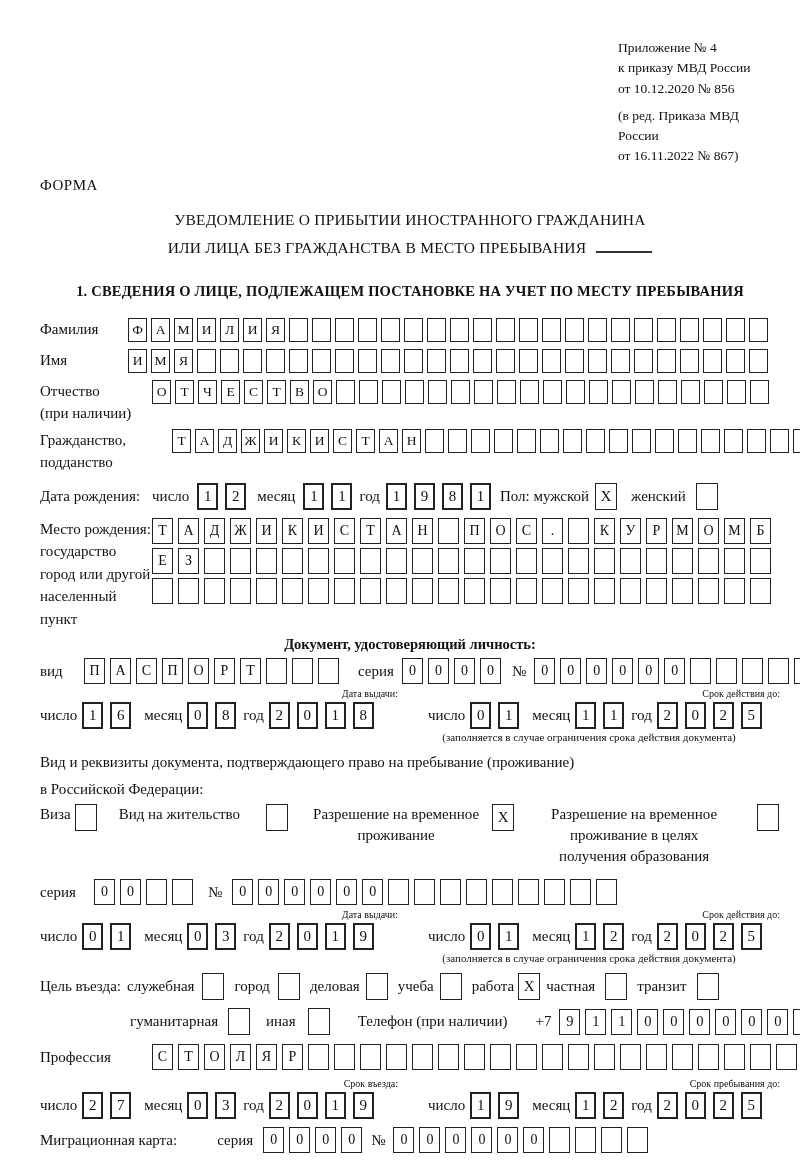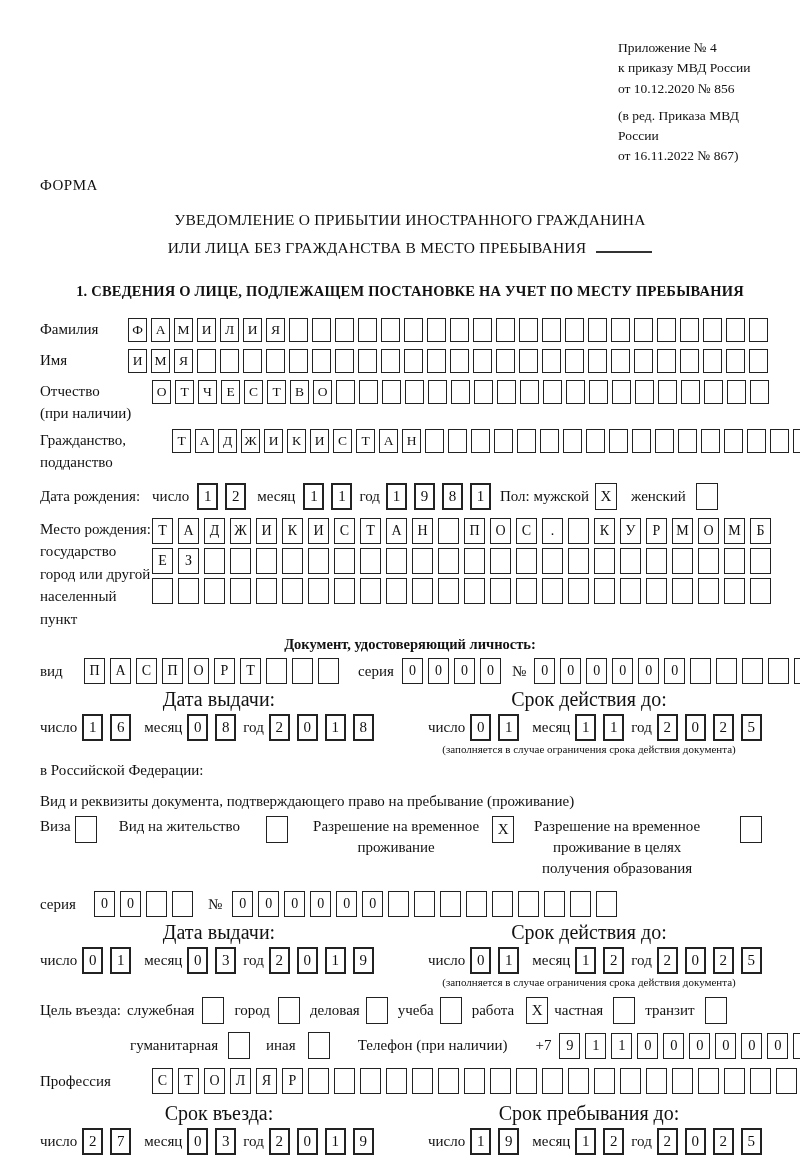--- a/index.html
+++ b/index.html
@@ -29,21 +29,21 @@
   .b-md .box{width:21px;height:26px;margin-right:5px;font-size:14px;line-height:23px;}
   .b-dt .box{width:21px;height:27px;margin-right:7px;border-width:2px;font-size:15px;line-height:23px;}
   .b-ph .box{width:21px;height:26px;margin-right:5px;border-width:1.8px;font-size:14.5px;line-height:23px;}
   .cb{display:inline-block;box-sizing:border-box;width:22px;height:27px;border:1.8px solid #222;
       text-align:center;font-size:15px;line-height:24px;flex:none;background:#fff;}
 
   .dochead{font-weight:bold;font-size:14.5px;text-align:center;margin-top:6px;}
   .datecols{display:flex;margin-top:4px;}
   .dc-left{width:358px;flex:none;}
   .dc-right{flex:1;}
-  .dhead{text-align:center;font-size:20px;}
+  .dhead{text-align:right;font-size:10px;}
   .dline{display:flex;align-items:center;margin-top:3px;}
   .dline .dl{font-size:15px;margin-right:5px;}
   .note{font-size:11px;text-align:center;margin-top:2px;}
   .plain{font-size:15px;margin-top:8px;line-height:1.5;}
 
   .optrow{display:flex;align-items:flex-start;margin-top:4px;}
   .opt{display:flex;align-items:flex-start;}
   .opt .optlbl{font-size:15px;line-height:1.4;}
   .optlbl.c{text-align:center;}
 
@@ -408,37 +408,37 @@
             <span class="box">2</span>
             <span class="box">0</span>
             <span class="box">2</span>
             <span class="box">5</span>
           </span>
       </div>
       <div class="note">(заполняется в случае ограничения срока действия документа)</div>
     </div>
   </div>
 
+  <div class="plain">Вид и реквизиты документа, подтверждающего право на пребывание (проживание)</div>
   <div class="plain" style="margin-top:4px;">в Российской Федерации:</div>
-  <div class="plain">Вид и реквизиты документа, подтверждающего право на пребывание (проживание)</div>
 
   <div class="optrow">
     <span class="opt">
       <span class="optlbl">Виза</span>
       <span class="cb" style="margin-left:4px;"></span>
     </span>
     <span class="opt" style="margin-left:22px;">
       <span class="optlbl">Вид на жительство</span>
       <span class="cb" style="margin-left:26px;"></span>
     </span>
     <span class="opt" style="margin-left:24px;">
       <span class="optlbl c" style="width:168px;">Разрешение на временное проживание</span>
       <span class="cb" style="margin-left:12px;">X</span>
     </span>
-    <span class="opt" style="margin-left:18px;gap:28px;">
+    <span class="opt" style="margin-left:35px;gap:28px;">
       <span class="optlbl c" style="width:170px;">Разрешение на временное проживание в целях получения образования</span>
       <span class="cb" style="margin-left:10px;"></span>
     </span>
   </div>
 
   <div class="frow" style="margin-top:12px;">
     <span class="lbl" style="width:54px;">серия</span>
     <span class="boxes b-md">
         <span class="box">0</span>
         <span class="box">0</span>
@@ -516,21 +516,21 @@
   <div class="frow" style="margin-top:9px;">
     <span class="lbl">Цель въезда:</span>
     <span class="lbl" style="margin-left:6px;margin-right:8px;">служебная</span>
     <span class="cb"></span>
     <span class="lbl" style="margin-left:10px;margin-right:8px;">город</span>
     <span class="cb"></span>
     <span class="lbl" style="margin-left:10px;margin-right:6px;">деловая</span>
     <span class="cb"></span>
     <span class="lbl" style="margin-left:10px;margin-right:6px;">учеба</span>
     <span class="cb"></span>
-    <span class="lbl" style="margin-left:10px;margin-right:12px;">работа</span>
+    <span class="lbl" style="margin-left:10px;margin-right:4px;">работа</span>
     <span class="cb">X</span>
     <span class="lbl" style="margin-left:6px;margin-right:10px;">частная</span>
     <span class="cb"></span>
     <span class="lbl" style="margin-left:10px;margin-right:10px;">транзит</span>
     <span class="cb"></span>
   </div>
 
   <div class="frow" style="margin-top:8px;">
     <span class="lbl" style="margin-left:90px;margin-right:10px;">гуманитарная</span>
     <span class="cb"></span>

